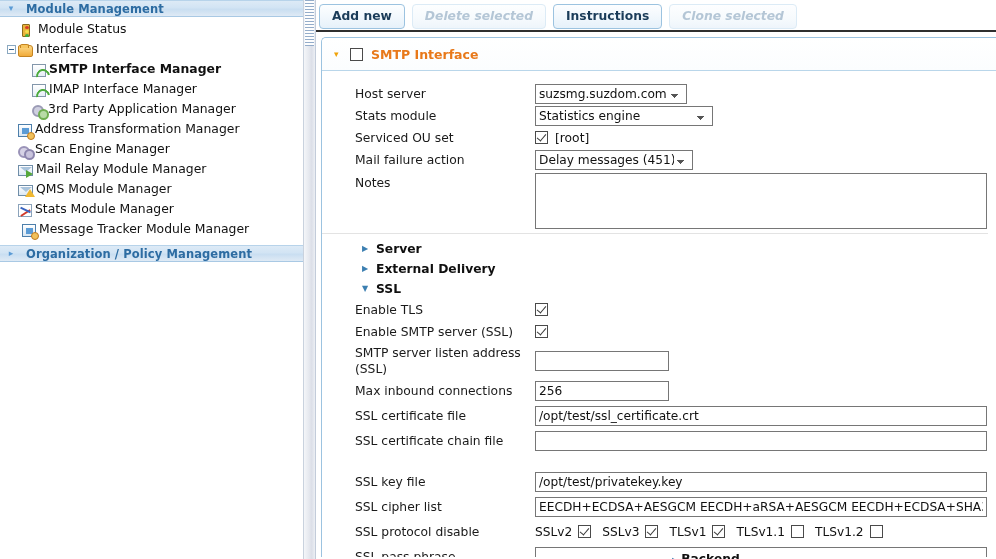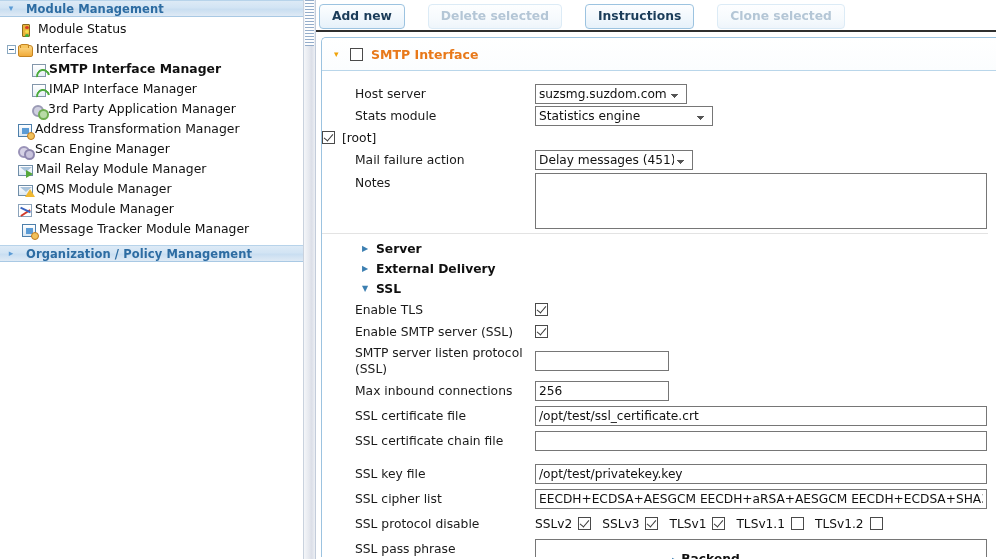--- a/index.html
+++ b/index.html
@@ -279,21 +279,21 @@
     position:absolute;
     left:316px; top:0;
     width: 680px; height: 559px;
     background:#fff;
     overflow:hidden;
   }
   .toolbar {
     height: 32px;
     display:flex;
     align-items:center;
-    gap: 23px;
+    gap: 7px;
     padding: 3px 0 0 3px;
     border-bottom: 2px solid #2f2f2f;
   }
   .tbtn {
     height: 25px;
     padding: 0 12px;
     font-size: 12.3px;
     font-weight: bold;
     line-height: 23px;
     border-radius: 4px;
@@ -303,20 +303,21 @@
   .tbtn.enabled {
     color:#1b3c59;
     background: linear-gradient(to bottom,#fdfeff 0%, #f2f8fd 50%, #e6f1fa 100%);
     border:1px solid #9cc3e0;
   }
   .tbtn.disabled {
     color:#b4c6d6;
     background: linear-gradient(to bottom,#fdfeff 0%, #f6fafd 60%, #eef5fb 100%);
     border:1px solid #dcebf6;
     cursor: default;
+    font-style: italic;
   }
 
   .panel {
     margin: 5px 0 0 5px;
     width: 675px;
     border:1px solid #9cc3e0;
     border-right:none;
     border-bottom:none;
     border-radius: 5px 0 0 0;
     background:#fff;
@@ -580,20 +581,21 @@
         <div class="row">
           <div class="lab">Stats module</div>
           <div class="ctl">
             <select class="sel sel-stats">
               <option>Statistics engine</option>
             </select>
           </div>
         </div>
 
         <div class="row">
+          <div class="lab">Serviced OU set</div>
           <div class="ctl">
             <span class="cb checked"></span>
             <span style="margin-left:7px">[root]</span>
           </div>
         </div>
 
         <div class="row">
           <div class="lab">Mail failure action</div>
           <div class="ctl">
             <select class="sel sel-fail">
@@ -634,21 +636,21 @@
         </div>
 
         <div class="row">
           <div class="lab">Enable SMTP server (SSL)</div>
           <div class="ctl">
               <span class="cb checked"></span>
             </div>
         </div>
 
         <div class="row" style="margin-top:3px">
-          <div class="lab">SMTP server listen protocol (SSL)</div>
+          <div class="lab">SMTP server listen address (SSL)</div>
           <div class="ctl">
             <input class="txt inp-short" type="text" value="" style="">
           </div>
         </div>
 
         <div class="row" style="margin-top:3px">
           <div class="lab">Max inbound connections</div>
           <div class="ctl">
             <input class="txt inp-short" type="text" value="256" style="">
           </div>
@@ -661,21 +663,21 @@
           </div>
         </div>
 
         <div class="row" style="margin-top:4px">
           <div class="lab">SSL certificate chain file</div>
           <div class="ctl">
             <input class="txt inp-wide" type="text" value="" style="">
           </div>
         </div>
 
-        <div class="row" style="margin-top:12px">
+        <div class="row" style="margin-top:20px">
           <div class="lab">SSL key file</div>
           <div class="ctl">
             <input class="txt inp-wide" type="text" value="/opt/test/privatekey.key" style="">
           </div>
         </div>
 
         <div class="row" style="margin-top:4px">
           <div class="lab">SSL cipher list</div>
           <div class="ctl">
             <input class="txt inp-wide" type="text" value="EECDH+ECDSA+AESGCM EECDH+aRSA+AESGCM EECDH+ECDSA+SHA384 EEC" style="">

